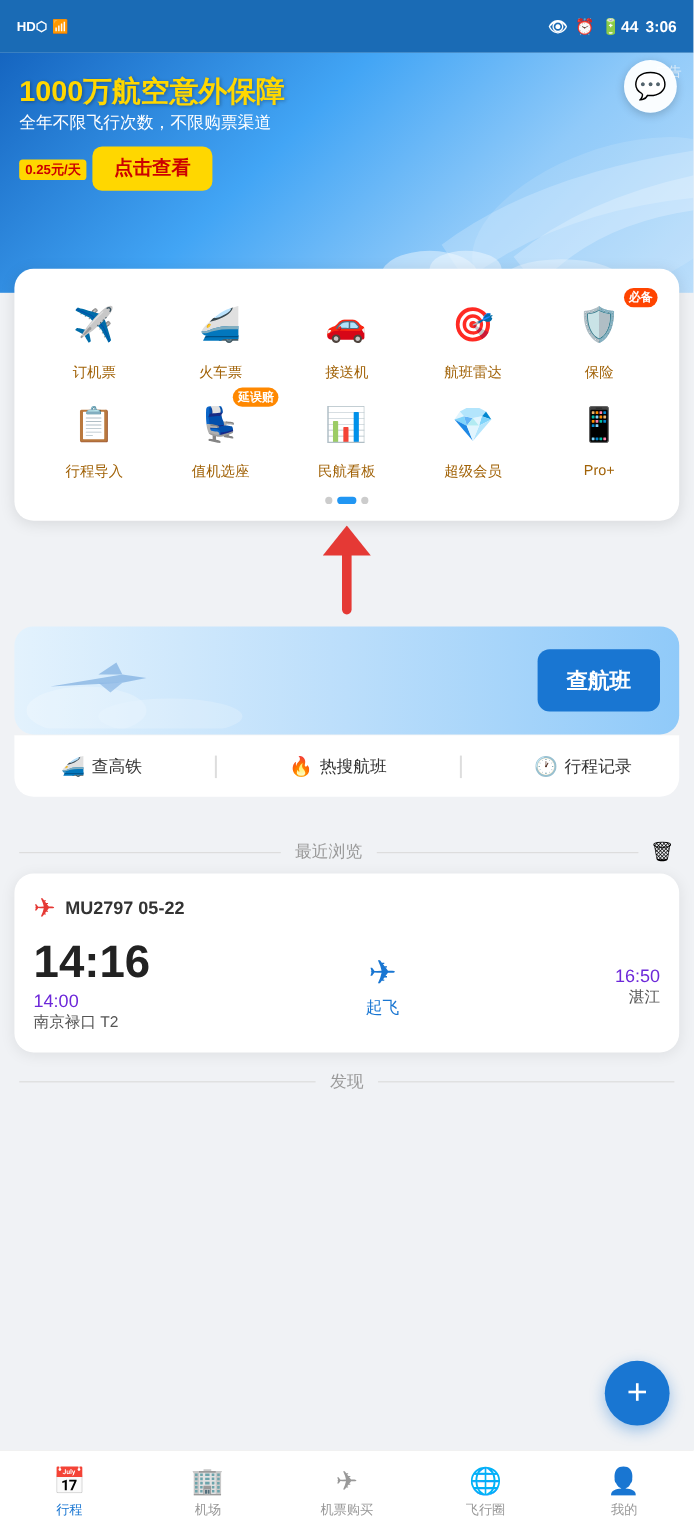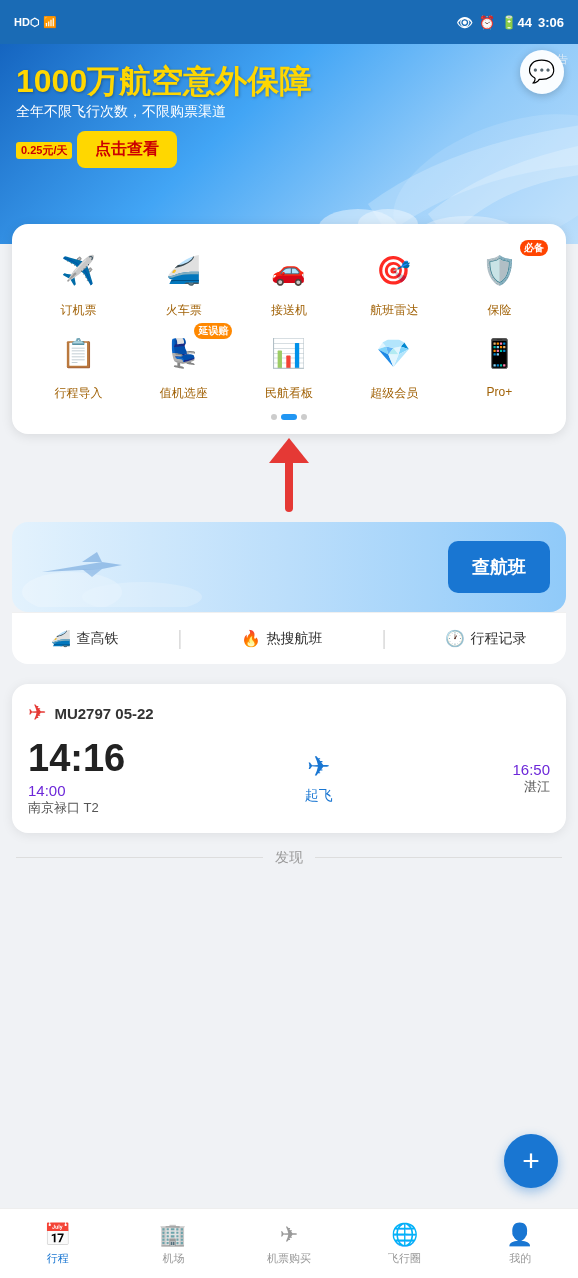--- a/index.html
+++ b/index.html
@@ -41,21 +41,21 @@
     .banner-bg-plane {
       position: absolute;
       right: -10px;
       bottom: 0;
       width: 280px;
       height: 160px;
       opacity: 0.85;
     }
     .banner-text { position: relative; z-index: 2; }
     .banner-title {
-      font-size: 32px;
+      font-size: 24px;
       font-weight: 900;
       color: #ffd700;
       line-height: 1.1;
       text-shadow: 1px 1px 3px rgba(0,0,0,0.3);
     }
     .banner-subtitle {
       font-size: 14px;
       color: white;
       margin-top: 4px;
       font-weight: 400;
@@ -462,20 +462,26 @@
   </div>
   <div class="ql-sep">|</div>
   <div class="quick-link">
     <span class="ql-icon">🕐</span>
     <span>行程记录</span>
   </div>
 </div>
 
 <div style="height: 20px;"></div>
 
+<div class="section-header">
+  <div class="section-line"></div>
+  <div class="section-title">最近浏览</div>
+  <div class="section-line"></div>
+  <div style="margin-left: 10px;">🗑</div>
+</div>
 
 <div class="flight-card">
   <div class="flight-header">
     <span class="airline-logo" style="color: #e53935; font-size: 22px;">✈</span>
     <span class="flight-number">MU2797 05-22</span>
   </div>
   <div class="flight-times">
     <div class="time-block">
       <div class="time-main">14:16</div>
       <div class="time-sub">14:00</div>

